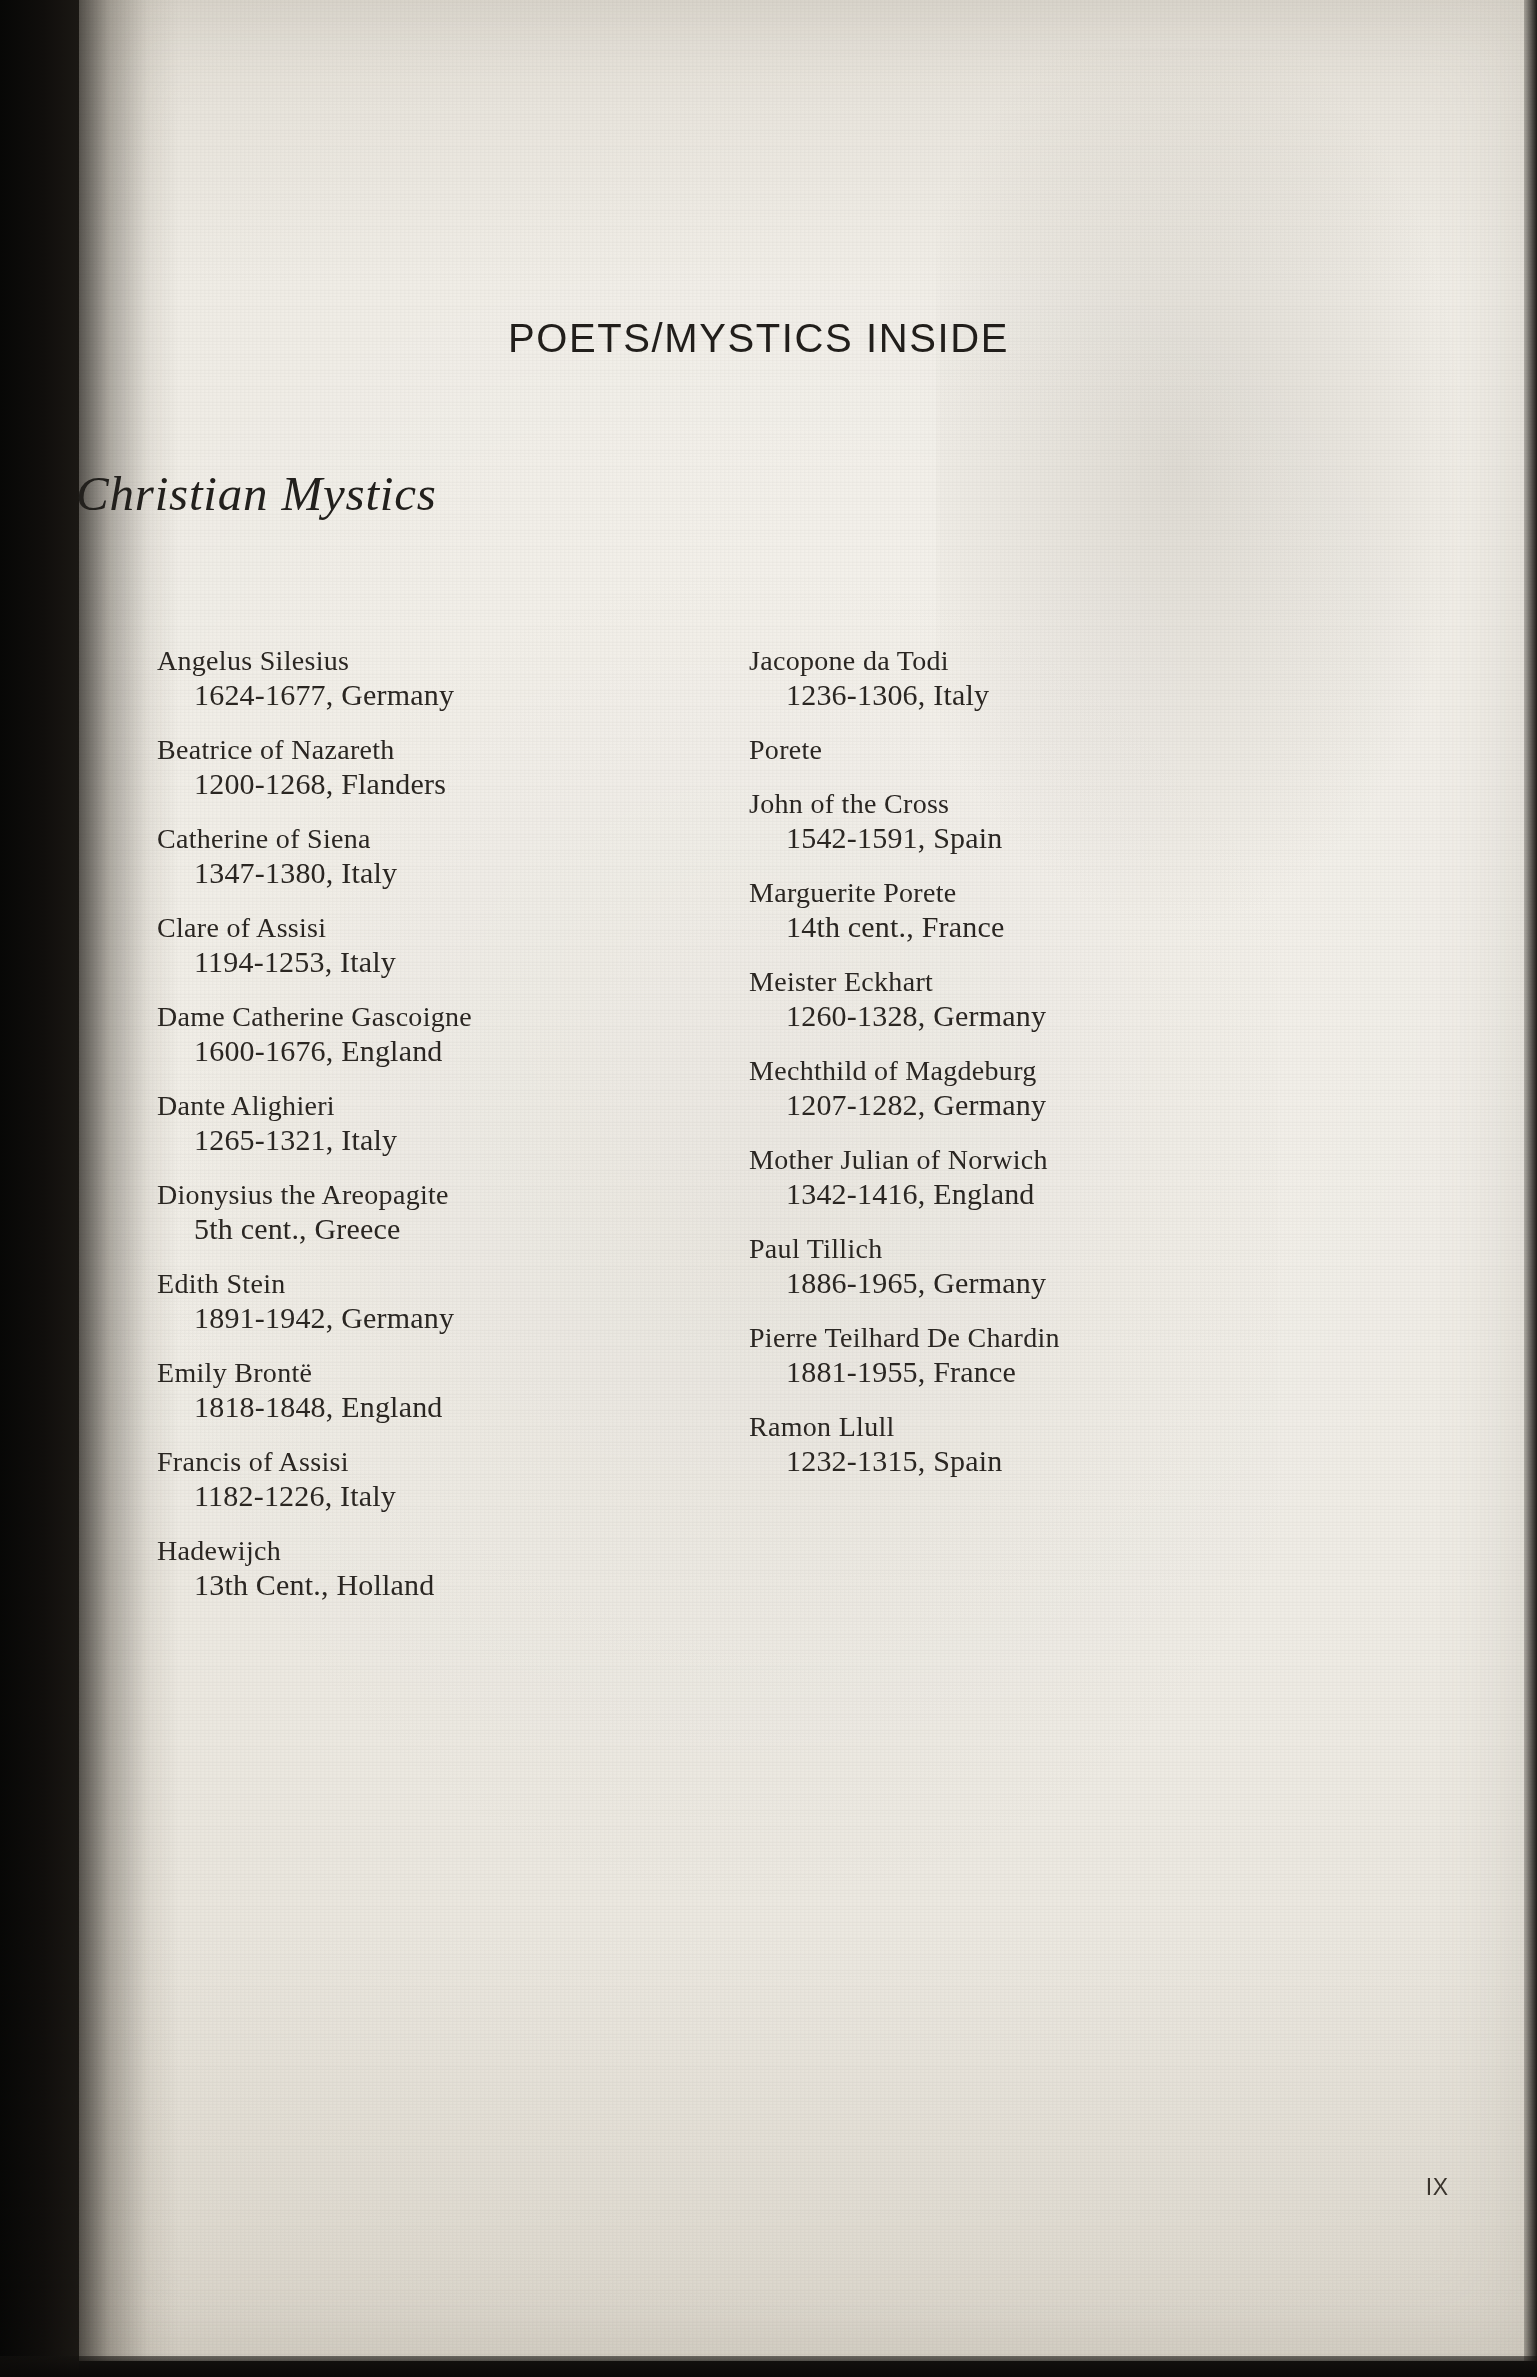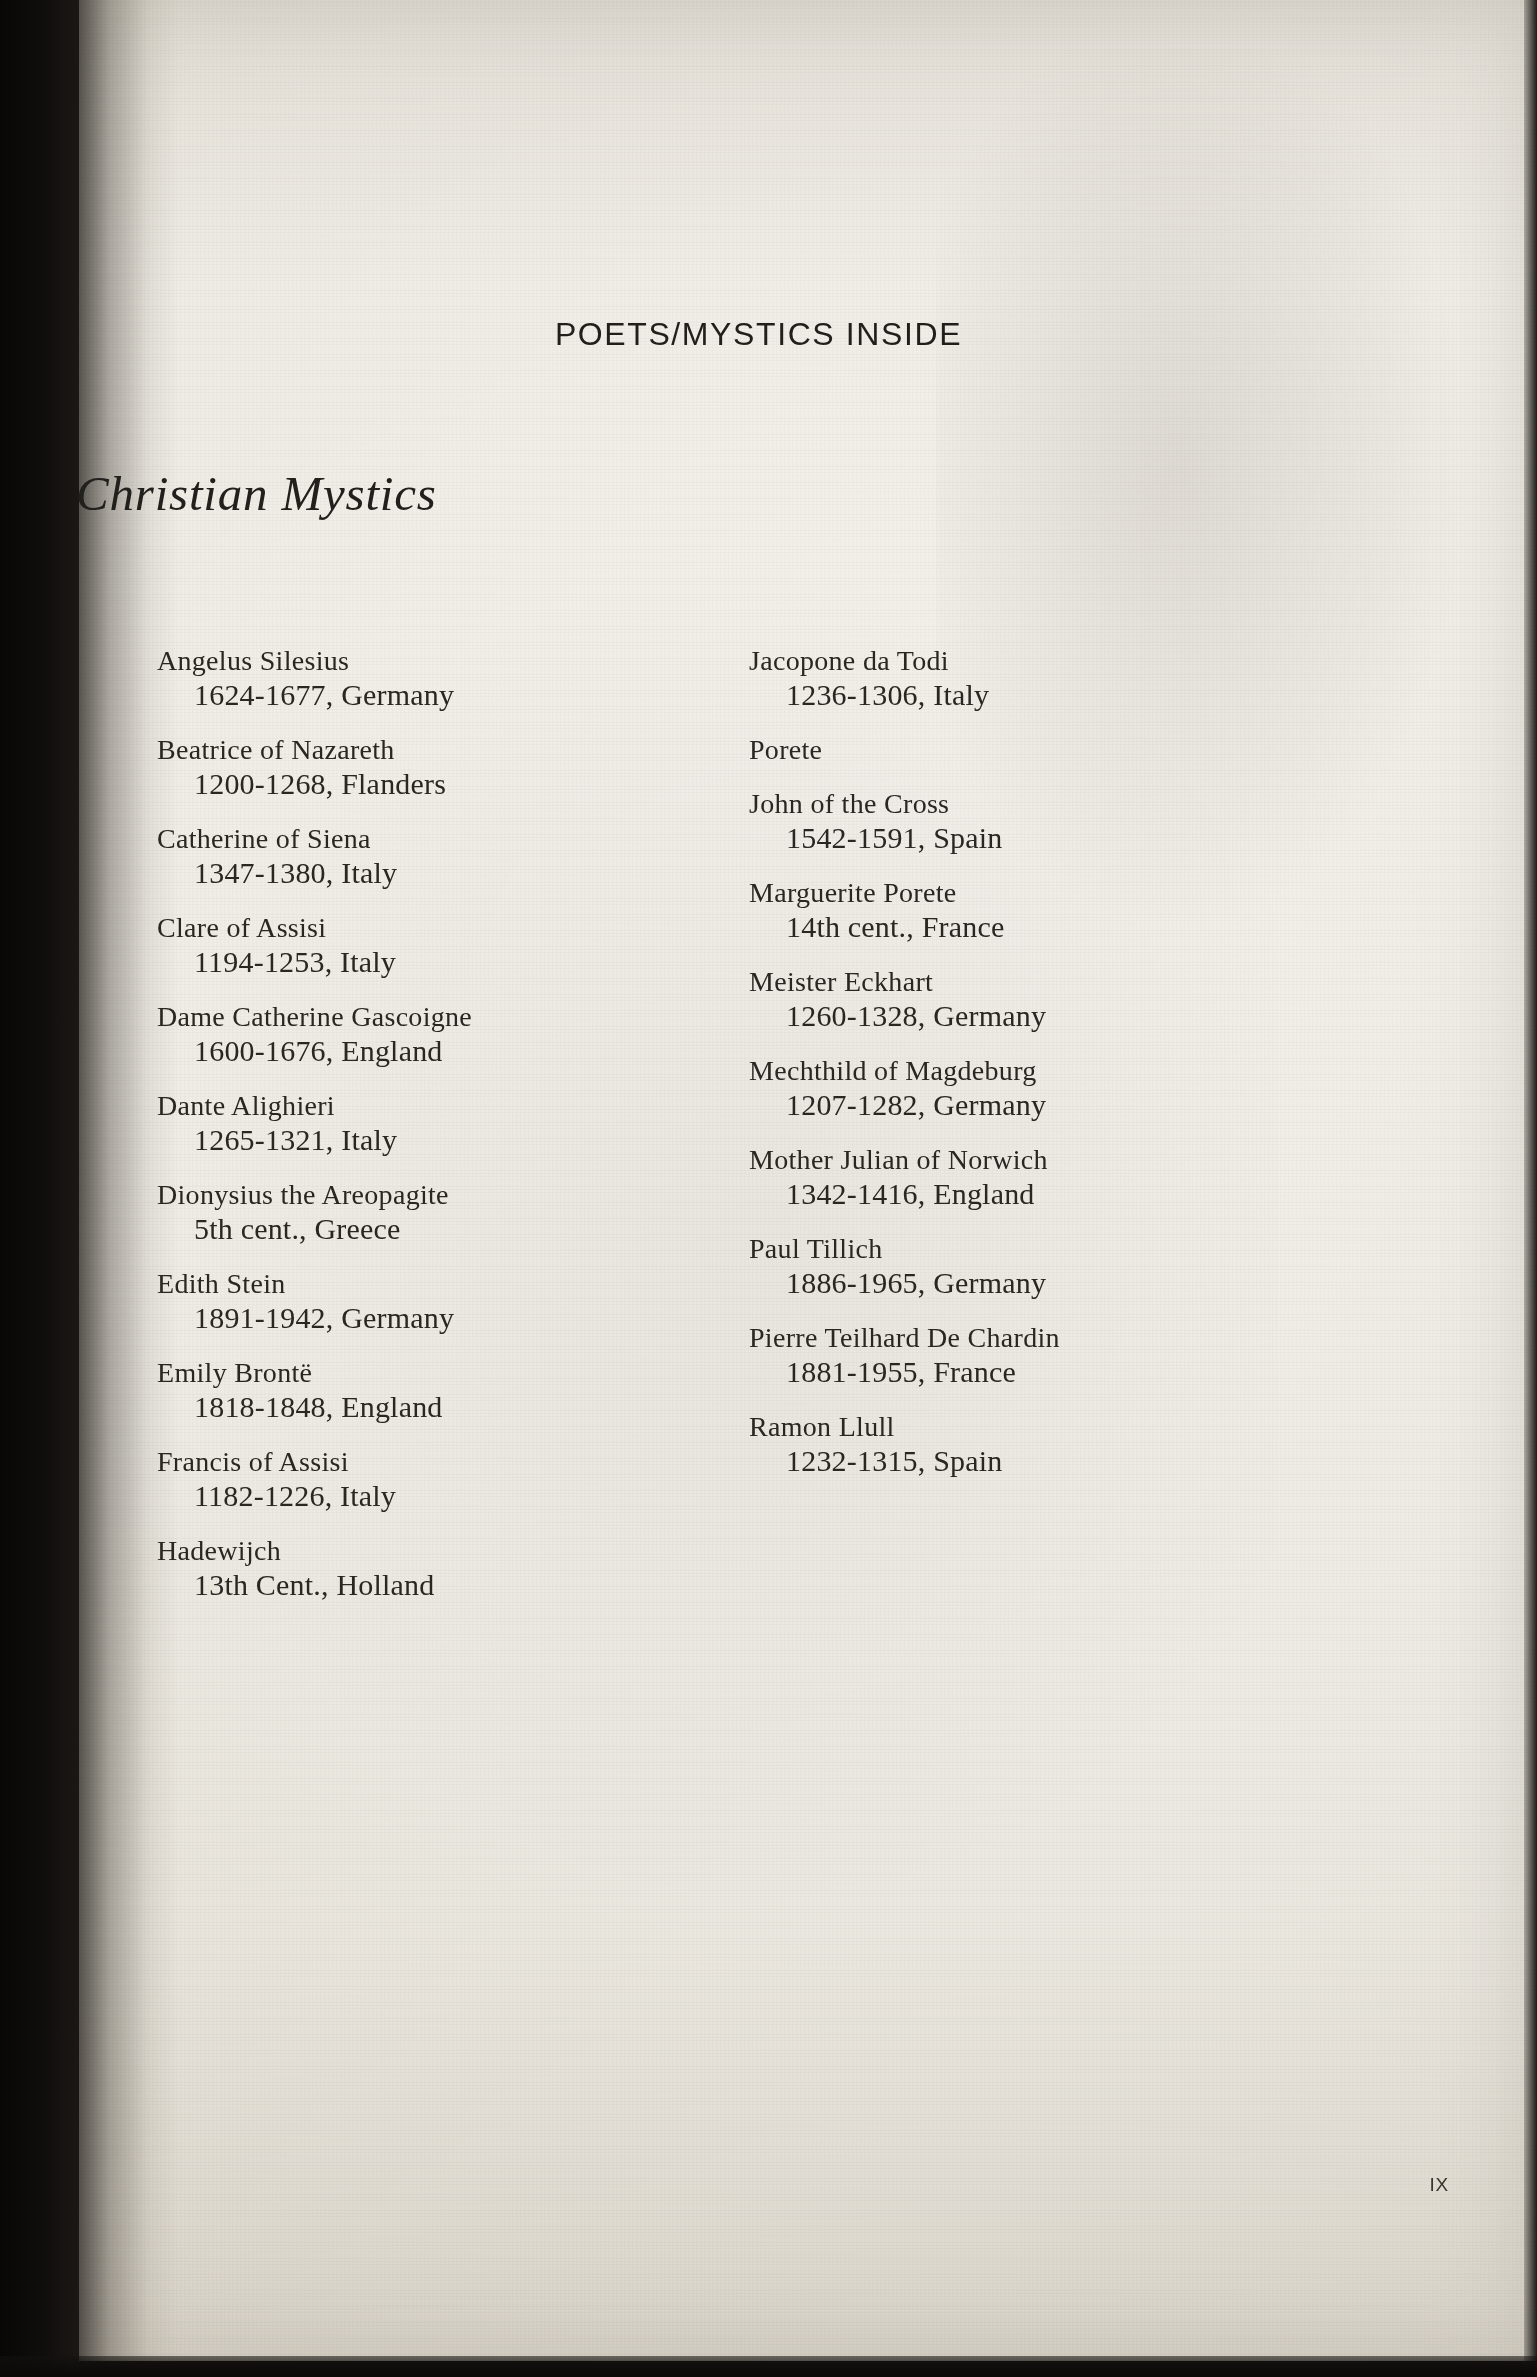--- a/index.html
+++ b/index.html
@@ -95,21 +95,21 @@
     width: 1462px; height: 2361px;
     color: #2b2723;
   }
 
   #doc-title {
     position: absolute;
     left: 0; top: 316px;
     width: 1365px;
     text-align: center;
     font-family: "Liberation Sans", sans-serif;
-    font-size: 32px;
+    font-size: 40px;
     letter-spacing: 1.6px;
     color: #211e1b;
     font-weight: 400;
   }
 
   #section-title {
     position: absolute;
     left: 0; top: 465px;
     width: 1365px;
     font-family: "Liberation Serif", serif;
@@ -143,21 +143,21 @@
     letter-spacing: 0.2px;
   }
 
   #folio {
     position: absolute;
     left: 1278px;
     top: 2174px;
     width: 95px;
     text-align: right;
     font-family: "Liberation Sans", sans-serif;
-    font-size: 19px;
+    font-size: 23px;
     letter-spacing: 0.8px;
     color: #3a342d;
   }
 
   
   #grain {
     position: absolute;
     left: 76px; top: 0;
     width: 1462px; height: 2361px;
     opacity: 0.055;

